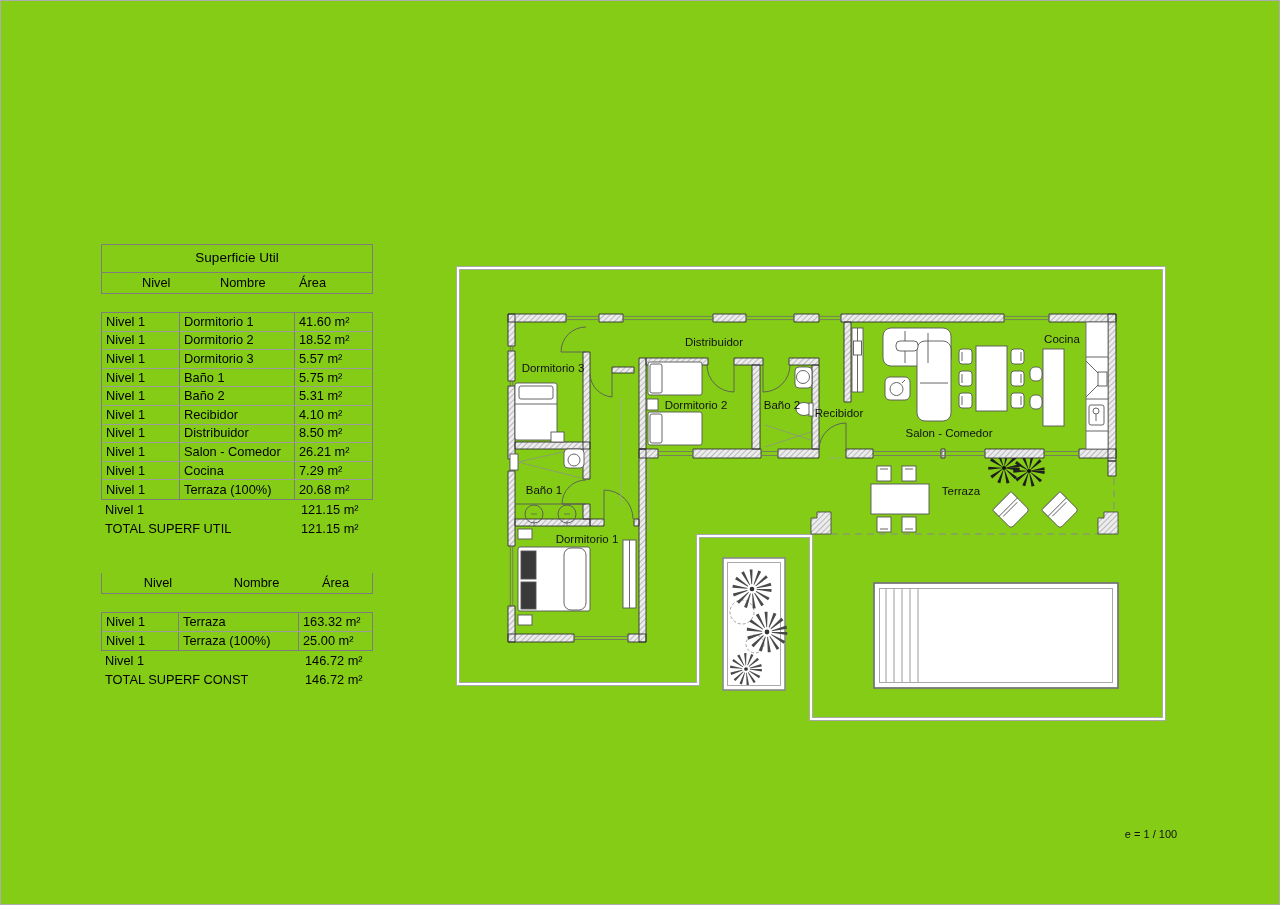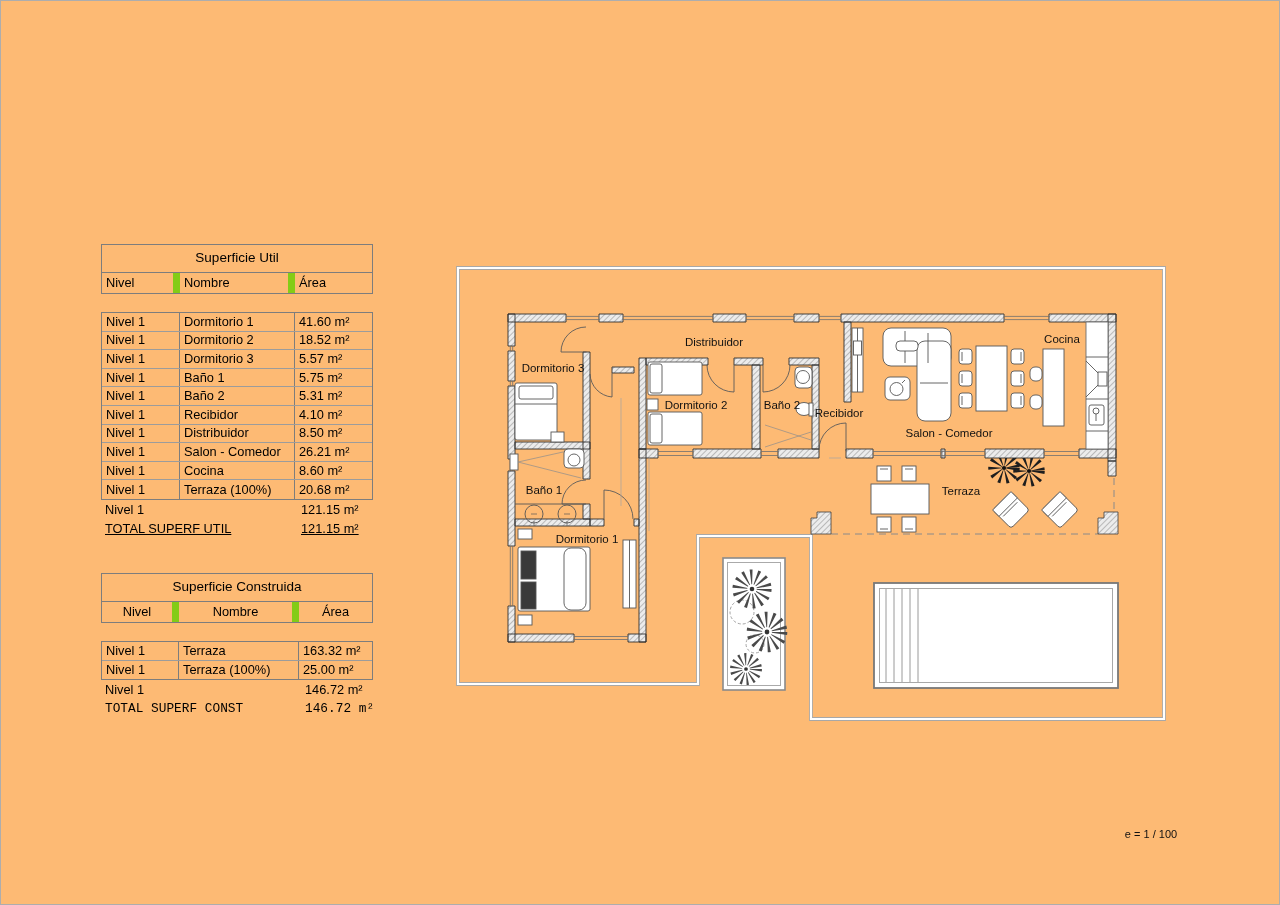--- a/index.html
+++ b/index.html
@@ -1,32 +1,32 @@
 <!DOCTYPE html>
 <html><head>
 <meta charset="utf-8">
 <style>
   html,body{margin:0;padding:0;background:#e9e9e9;}
   .page{
-    position:relative; width:1280px; height:905px; background:#fdba74;
+    position:relative; width:1280px; height:905px; background:#84cc16;
     border:1px solid #adadad; box-sizing:border-box; overflow:hidden;
     font-family:"Liberation Sans", sans-serif; color:#000;text-align:center;
   }
   
   .sched{position:absolute; width:272px; font-size:12.8px; line-height:1.1;}
   .sched .title{
     border:1px solid #7d7d7d; height:29px; display:flex; align-items:center;
     justify-content:center; font-size:13.5px; box-sizing:border-box;
   }
   .sched .hdr{
     display:grid; border:1px solid #7d7d7d; border-top:none; height:21px;
     box-sizing:border-box;
   }
   .sched .hdr .cell{display:flex; align-items:center; padding:0 4px; box-sizing:border-box;}
-  .sched .hdr .cell:not(:last-child){border-right:7px solid #84cc16;}
+  .sched .hdr .cell:not(:last-child){border-right:1px solid #84cc16;margin-left:36px;}
   .sched.center-hdr .hdr .cell{justify-content:center;}
   .sched .spacer{height:18px;}
   .sched .body{border:1px solid #7d7d7d; box-sizing:border-box;}
   .sched .row{display:grid; height:18.6px; box-sizing:border-box;}
   .sched .row:not(:last-child){border-bottom:1px solid #9c9c9c;}
   .sched .row .cell{
     display:flex; align-items:center; padding:0 4px; box-sizing:border-box;
     white-space:nowrap; overflow:hidden;
   }
   .sched .row .cell:not(:last-child){border-right:1px solid #7d7d7d;}
@@ -88,41 +88,40 @@
           <div class="cell">8.50 m²</div>
         </div>
         <div class="row" style="grid-template-columns: 78px 115px 77px;">
           <div class="cell">Nivel 1</div>
           <div class="cell">Salon - Comedor</div>
           <div class="cell">26.21 m²</div>
         </div>
         <div class="row" style="grid-template-columns: 78px 115px 77px;">
           <div class="cell">Nivel 1</div>
           <div class="cell">Cocina</div>
-          <div class="cell">8.60 m²</div>
+          <div class="cell">7.29 m²</div>
         </div>
         <div class="row" style="grid-template-columns: 78px 115px 77px;">
           <div class="cell">Nivel 1</div>
           <div class="cell">Terraza (100%)</div>
           <div class="cell">20.68 m²</div>
         </div>
       </div>
     <div class="plain" style="grid-template-columns:78px 115px 77px;">
       <div class="cell">Nivel 1</div>
       <div class="cell"></div>
       <div class="cell" style="padding-left:7px;">121.15 m²</div>
     </div>
-    <div class="plain" style="grid-template-columns:78px 115px 77px;text-decoration:underline;">
+    <div class="plain" style="grid-template-columns:78px 115px 77px;">
       <div class="cell lbl">TOTAL SUPERF UTIL</div>
       <div class="cell" style="padding-left:7px;">121.15 m²</div>
     </div>
   </div>
 
   <div class="sched center-hdr" id="sched-const" style="left:100px; top:572px;">
-    <div class="title">Superficie Construida</div>
     <div class="hdr" style="grid-template-columns:77px 120px 73px;">
       <div class="cell">Nivel</div>
       <div class="cell">Nombre</div>
       <div class="cell">Área</div>
     </div>
     <div class="spacer"></div>
     <div class="body">
         <div class="row" style="grid-template-columns: 77px 120px 73px;">
           <div class="cell">Nivel 1</div>
           <div class="cell">Terraza</div>
@@ -132,21 +131,21 @@
           <div class="cell">Nivel 1</div>
           <div class="cell">Terraza (100%)</div>
           <div class="cell">25.00 m²</div>
         </div>
       </div>
     <div class="plain" style="grid-template-columns:77px 120px 73px;">
       <div class="cell">Nivel 1</div>
       <div class="cell"></div>
       <div class="cell" style="padding-left:7px;">146.72 m²</div>
     </div>
-    <div class="plain" style="grid-template-columns:77px 120px 73px;font-family:Liberation Mono, monospace;">
+    <div class="plain" style="grid-template-columns:77px 120px 73px;">
       <div class="cell lbl">TOTAL SUPERF CONST</div>
       <div class="cell" style="padding-left:7px;">146.72 m²</div>
     </div>
   </div>
 
   <svg class="plan-svg" width="1280" height="905" viewBox="0 0 1280 905">
     <defs>
       <pattern id="hatch" width="4" height="4" patternUnits="userSpaceOnUse" patternTransform="rotate(45)">
         <rect width="4" height="4" fill="#ececec"></rect>
         <line x1="0" y1="0" x2="0" y2="4" stroke="#8f8f8f" stroke-width="1.1"></line>

